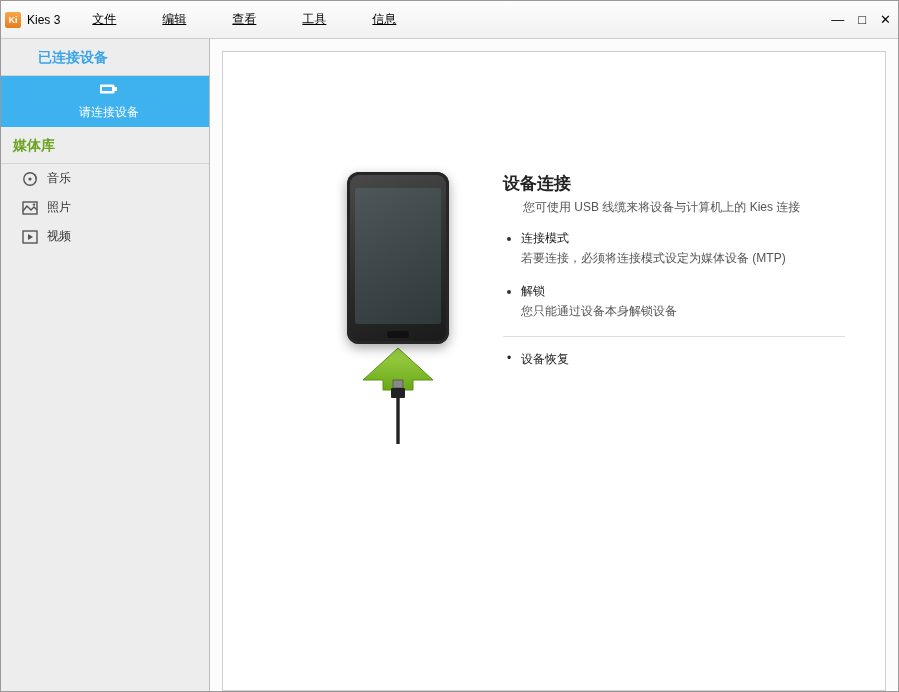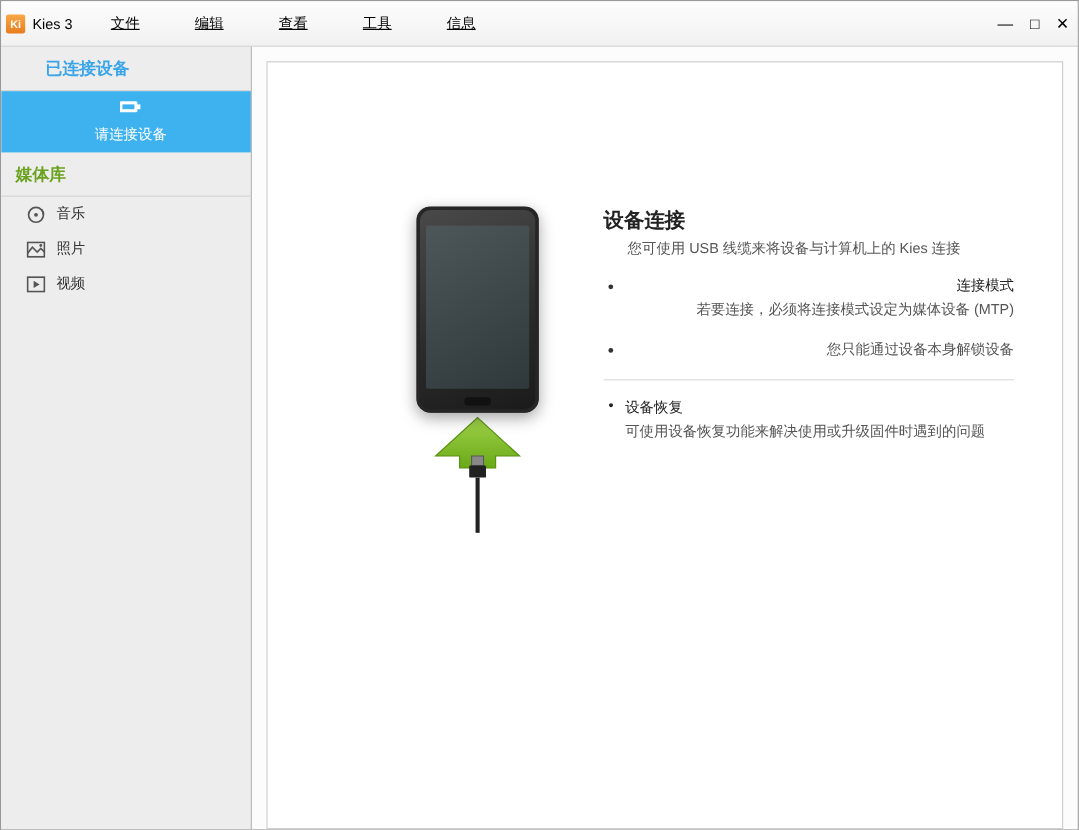--- a/index.html
+++ b/index.html
@@ -119,21 +119,21 @@
   }
   .arrow-wrap { margin-top: 2px; }
   .info-col {
     flex: 1;
     padding-left: 30px;
     color: #333;
   }
   .info-title { font-size: 17px; font-weight: bold; margin-bottom: 4px; color:#222; }
   .info-sub { color:#555; margin-bottom: 14px; margin-left: 20px; }
   ul.bul { list-style: disc; padding-left: 18px; }
-  ul.bul li { margin-bottom: 16px; text-align: right; }
+  ul.bul li { margin-bottom: 16px; }
   ul.bul .t { color:#222; }
   ul.bul .d { color:#555; margin-top: 3px;}
   .hr { border: none; border-top: 1px solid #ddd; margin: 6px 0 14px; }
   .recover-t { color:#222; margin-left: 18px; position: relative;}
   .recover-t::before { content:"•"; position:absolute; left:-14px; }
   .recover-d { color:#555; margin-left: 18px; margin-top:3px; margin-bottom: 22px;}
   .guide-btn {
     display: inline-block;
     min-width: 150px;
     padding: 4px 22px;
@@ -244,28 +244,28 @@
         <div class="info-col">
           <div class="info-title">设备连接</div>
           <div class="info-sub">您可使用 USB 线缆来将设备与计算机上的 Kies 连接</div>
 
           <ul class="bul">
             <li>
               <div class="t">连接模式</div>
               <div class="d">若要连接，必须将连接模式设定为媒体设备 (MTP)</div>
             </li>
             <li>
+              <div class="t">解锁</div>
               <div class="d">您只能通过设备本身解锁设备</div>
             </li>
           </ul>
 
           <hr class="hr">
 
           <div class="recover-t">设备恢复</div>
-          <div class="recover-d">可使用设备恢复功能来解决使用或升级固件时遇到的问题</div>
 
         </div>
 
       </div>
     </div>
   </div>
 
 </div>
 
 </body></html>

